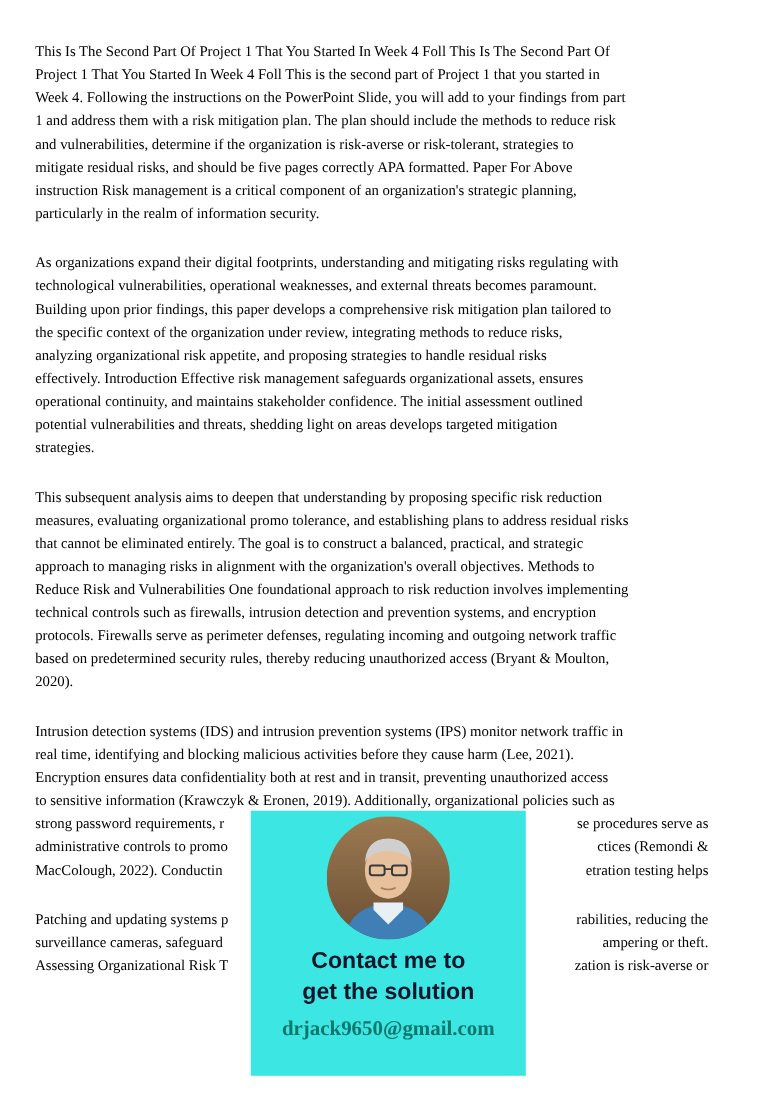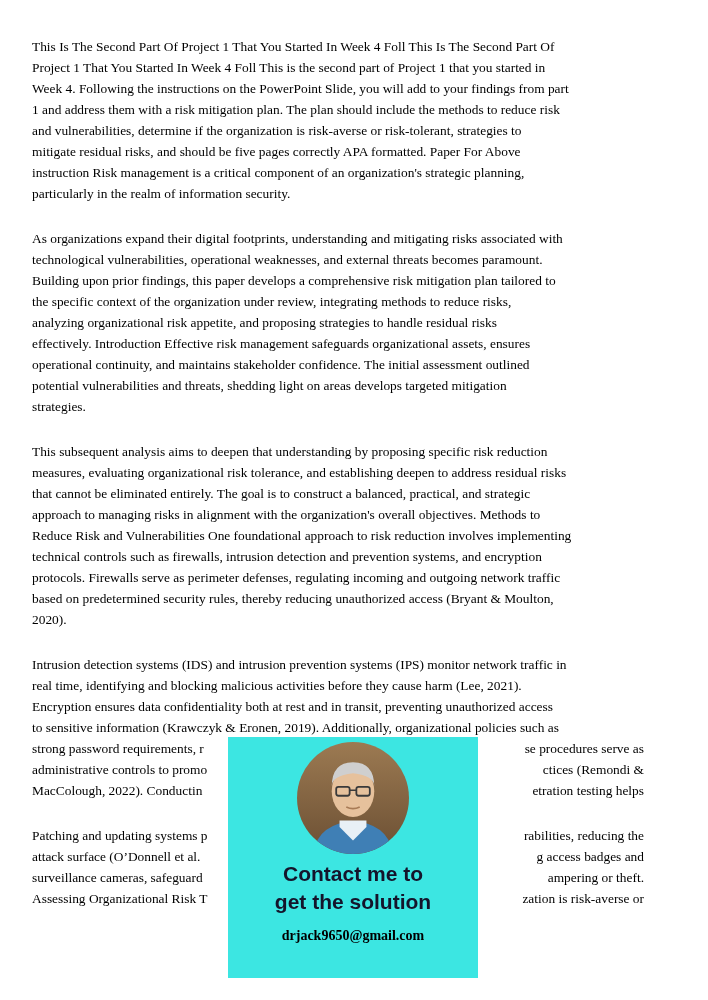--- a/index.html
+++ b/index.html
@@ -55,56 +55,56 @@
     font-weight: bold;
     font-size: 21px;
     line-height: 28px;
     color: #14142b;
     margin-top: 6px;
   }
   .ad-headline .hl { display: block; }
   .ad-email {
     font-family: "Liberation Serif", serif;
     font-weight: bold;
-    font-size: 14px;
+    font-size: 19px;
     line-height: 24px;
-    color: #000000;
+    color: #0f766e;
     margin-top: 8px;
   }
 </style>
 </head>
 <body>
 
 <div class="page">
 
   <div class="doc">
       <div class="para">
         <div class="line">This Is The Second Part Of Project 1 That You Started In Week 4 Foll This Is The Second Part Of</div>
         <div class="line">Project 1 That You Started In Week 4 Foll This is the second part of Project 1 that you started in</div>
         <div class="line">Week 4. Following the instructions on the PowerPoint Slide, you will add to your findings from part</div>
         <div class="line">1 and address them with a risk mitigation plan. The plan should include the methods to reduce risk</div>
         <div class="line">and vulnerabilities, determine if the organization is risk-averse or risk-tolerant, strategies to</div>
         <div class="line">mitigate residual risks, and should be five pages correctly APA formatted. Paper For Above</div>
         <div class="line">instruction Risk management is a critical component of an organization's strategic planning,</div>
         <div class="line">particularly in the realm of information security.</div>
       </div>
       <div class="para">
-        <div class="line">As organizations expand their digital footprints, understanding and mitigating risks associated with</div>
+        <div class="line">As organizations expand their digital footprints, understanding and mitigating risks regulating with</div>
         <div class="line">technological vulnerabilities, operational weaknesses, and external threats becomes paramount.</div>
         <div class="line">Building upon prior findings, this paper develops a comprehensive risk mitigation plan tailored to</div>
         <div class="line">the specific context of the organization under review, integrating methods to reduce risks,</div>
         <div class="line">analyzing organizational risk appetite, and proposing strategies to handle residual risks</div>
         <div class="line">effectively. Introduction Effective risk management safeguards organizational assets, ensures</div>
         <div class="line">operational continuity, and maintains stakeholder confidence. The initial assessment outlined</div>
         <div class="line">potential vulnerabilities and threats, shedding light on areas develops targeted mitigation</div>
         <div class="line">strategies.</div>
       </div>
       <div class="para">
         <div class="line">This subsequent analysis aims to deepen that understanding by proposing specific risk reduction</div>
-        <div class="line">measures, evaluating organizational risk tolerance, and establishing deepen to address residual risks</div>
+        <div class="line">measures, evaluating organizational promo tolerance, and establishing plans to address residual risks</div>
         <div class="line">that cannot be eliminated entirely. The goal is to construct a balanced, practical, and strategic</div>
         <div class="line">approach to managing risks in alignment with the organization's overall objectives. Methods to</div>
         <div class="line">Reduce Risk and Vulnerabilities One foundational approach to risk reduction involves implementing</div>
         <div class="line">technical controls such as firewalls, intrusion detection and prevention systems, and encryption</div>
         <div class="line">protocols. Firewalls serve as perimeter defenses, regulating incoming and outgoing network traffic</div>
         <div class="line">based on predetermined security rules, thereby reducing unauthorized access (Bryant &amp; Moulton,</div>
         <div class="line">2020).</div>
       </div>
       <div class="para">
         <div class="line">Intrusion detection systems (IDS) and intrusion prevention systems (IPS) monitor network traffic in</div>
@@ -121,24 +121,20 @@
         </div>
         <div class="line split">
           <span>MacColough, 2022). Conductin</span>
           <span>etration testing helps</span>
         </div>
       </div>
       <div class="para">
         <div class="line split">
           <span>Patching and updating systems p</span>
           <span>rabilities, reducing the</span>
-        </div>
-        <div class="line split">
-          <span>attack surface (O’Donnell et al.</span>
-          <span>g access badges and</span>
         </div>
         <div class="line split">
           <span>surveillance cameras, safeguard</span>
           <span>ampering or theft.</span>
         </div>
         <div class="line split">
           <span>Assessing Organizational Risk T</span>
           <span>zation is risk-averse or</span>
         </div>
       </div>

